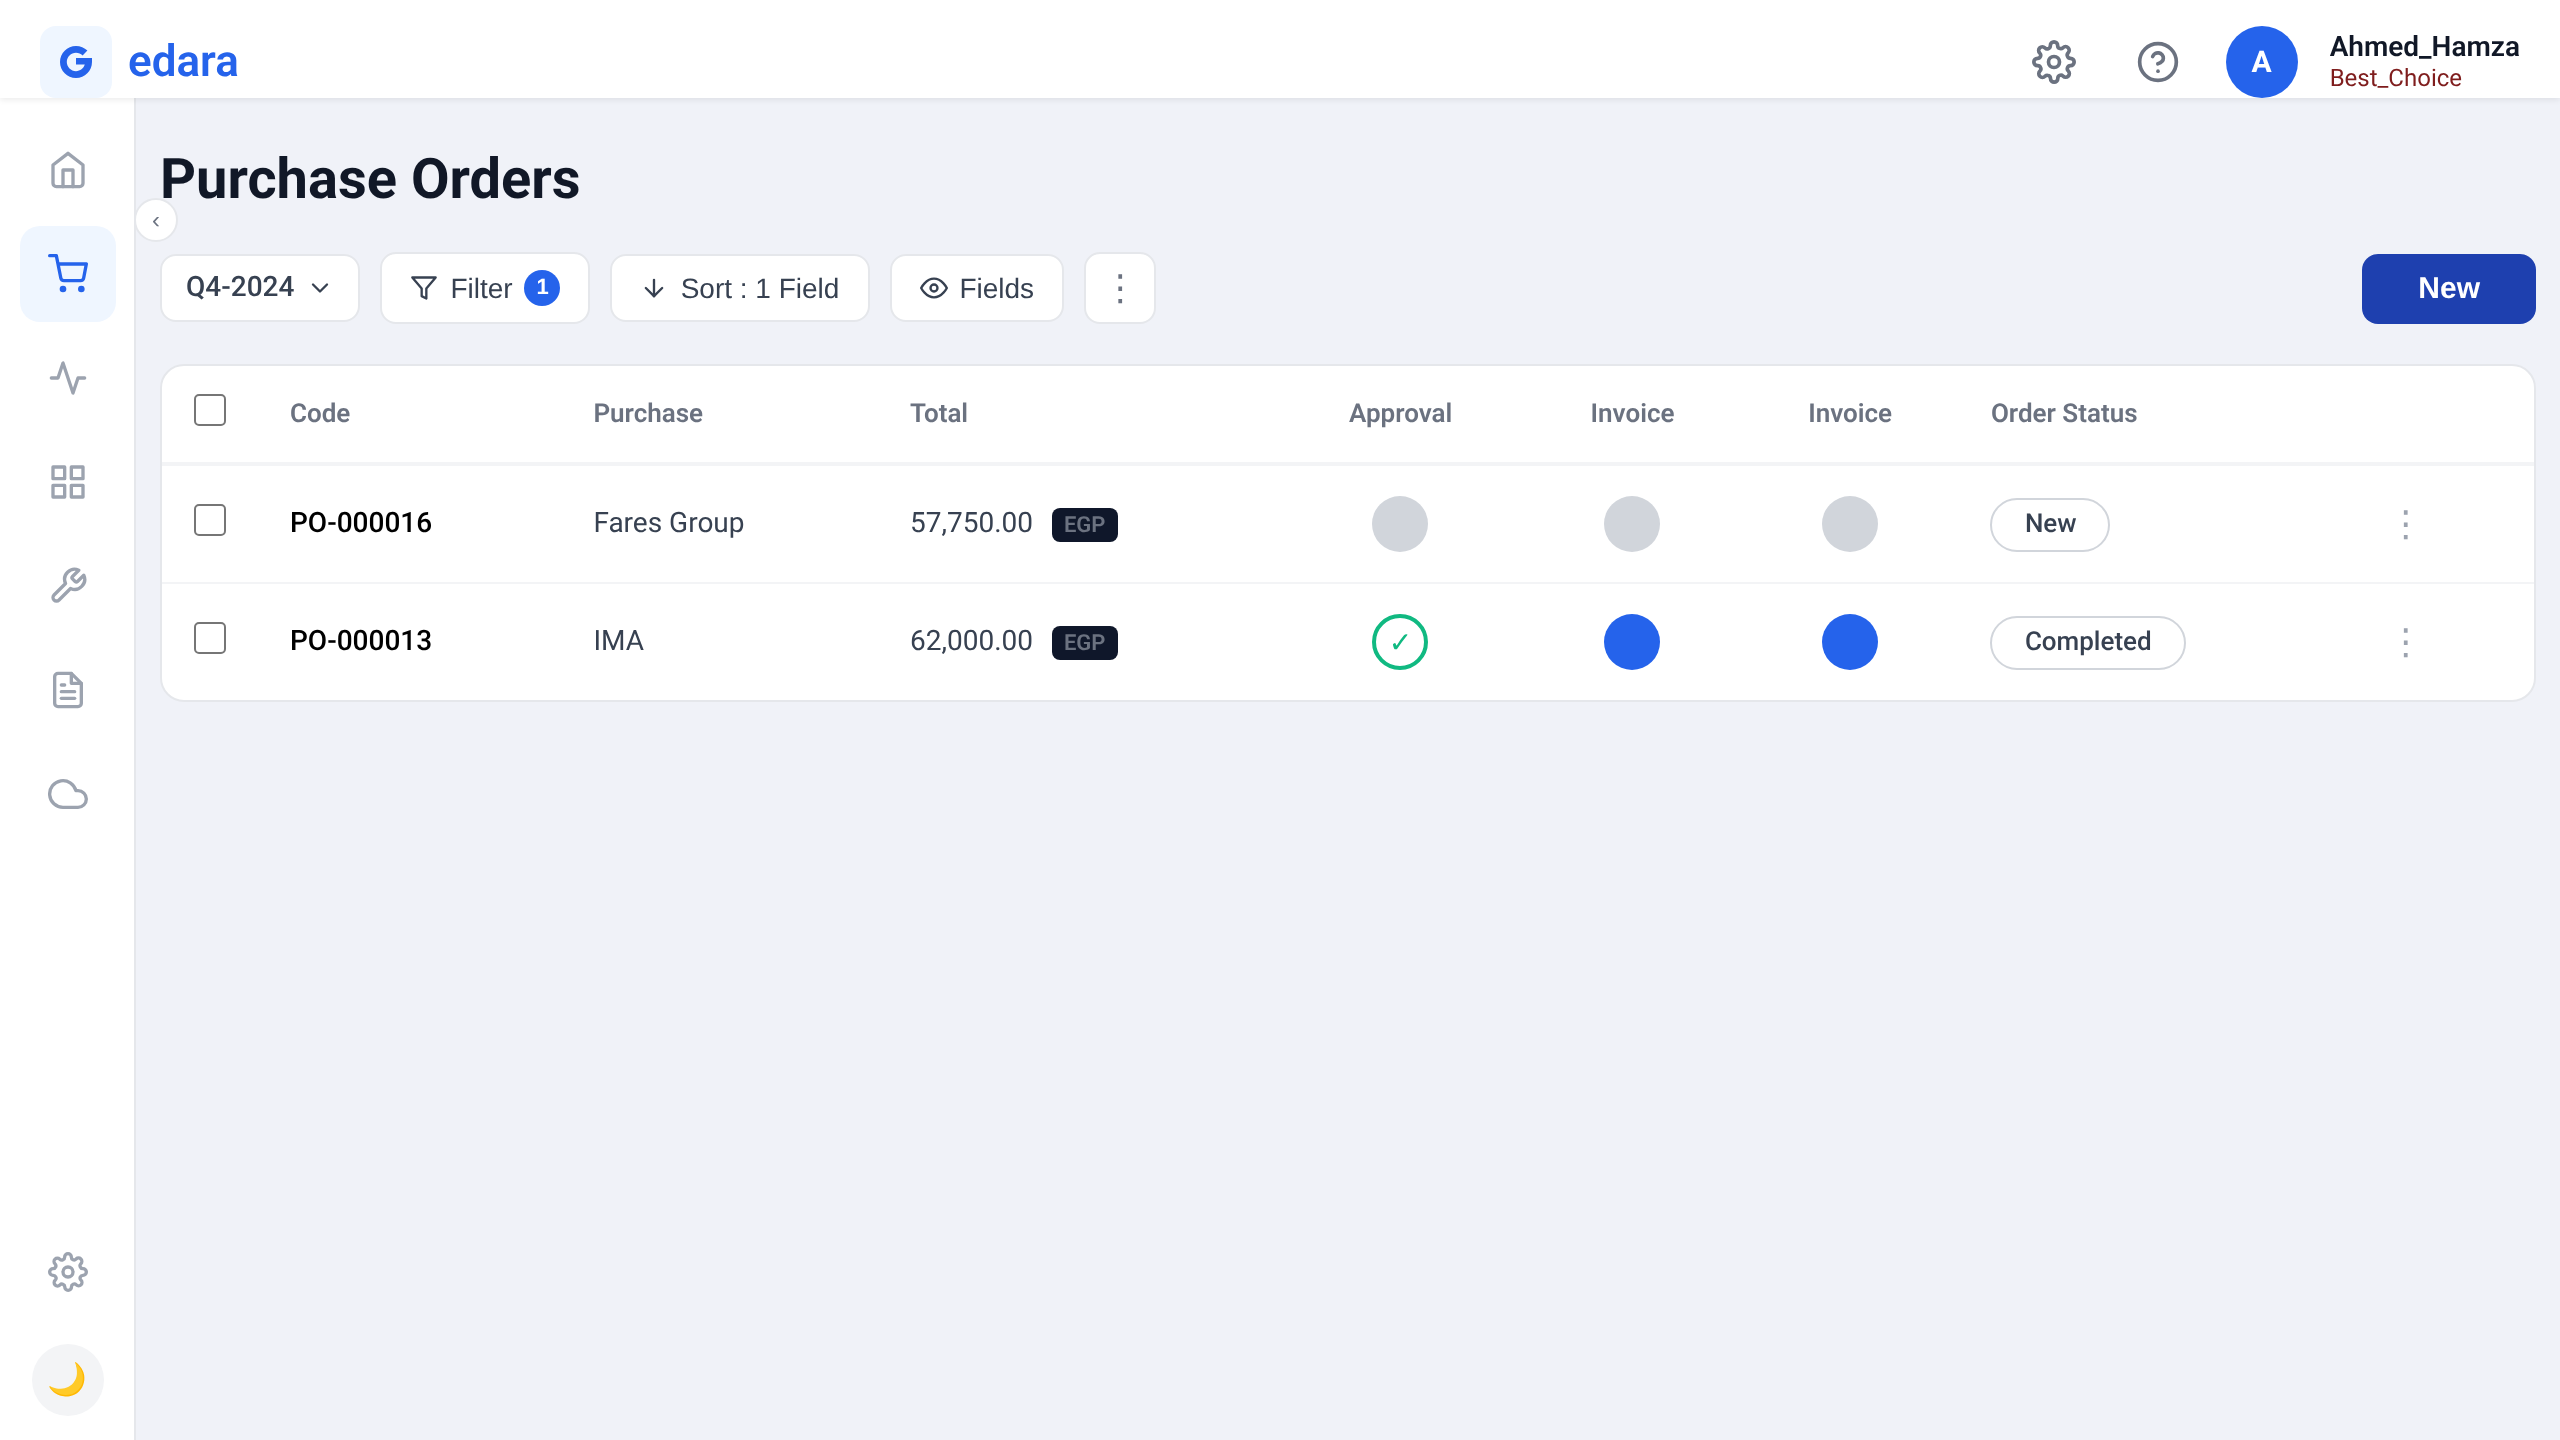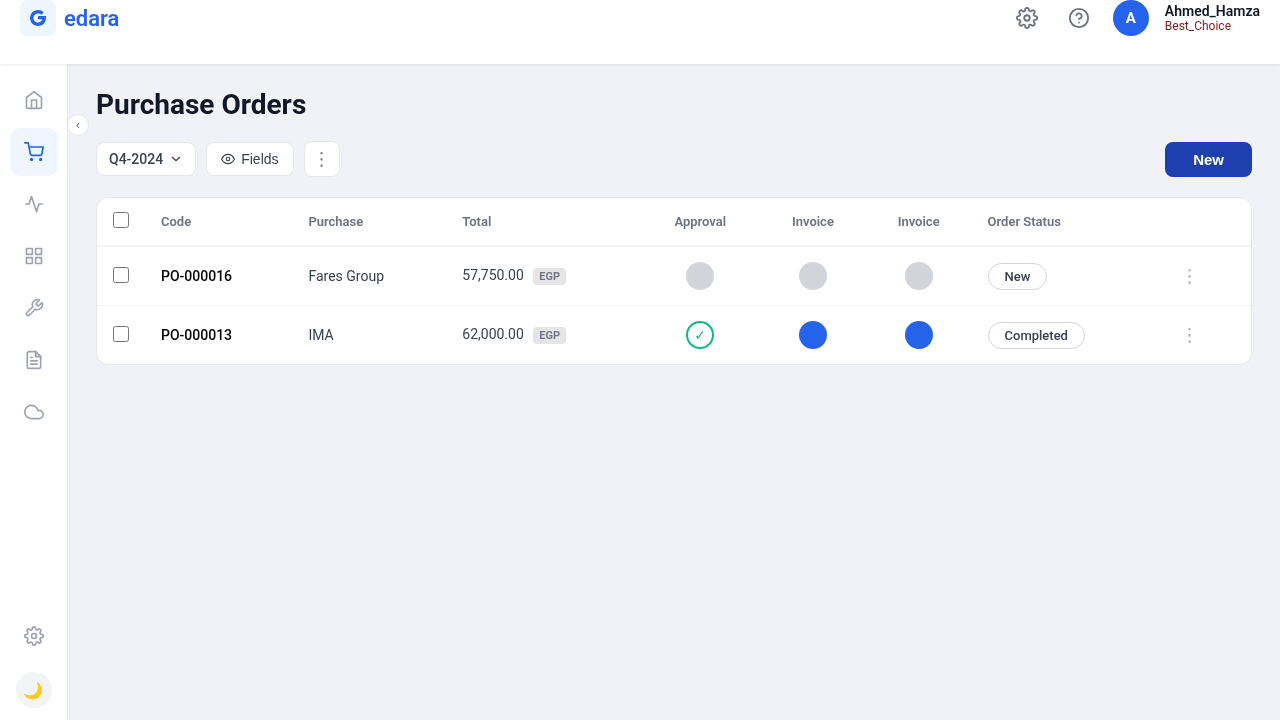--- a/index.html
+++ b/index.html
@@ -9,23 +9,23 @@
       width: 1280px;
       height: 720px;
       overflow: hidden;
       display: flex;
       flex-direction: column;
     }
 
     
     .header {
       background: #fff;
-      height: 64px;
-      display: flex;
-      align-items: flex-start;
+      height: 49px;
+      display: flex;
+      align-items: flex-end;
       justify-content: space-between;
       padding: 0 20px;
       box-shadow: 0 1px 3px rgba(0,0,0,0.08);
       z-index: 10;
     }
     .header-left {
       display: flex;
       align-items: center;
       gap: 8px;
     }
@@ -136,21 +136,21 @@
       align-items: center;
       justify-content: center;
       cursor: pointer;
       font-size: 12px;
       color: #6b7280;
       z-index: 5;
     }
 
     .content-area {
       flex: 1;
-      padding: 24px 28px;
+      padding: 24px 12px;
       overflow: auto;
       border-radius: 12px;
     }
 
     .page-title {
       font-size: 28px;
       font-weight: 700;
       color: #111827;
       margin-bottom: 20px;
     }
@@ -270,21 +270,21 @@
 
     .po-link {
       color: #000000;
       font-weight: 500;
       text-decoration: none;
       cursor: pointer;
     }
 
     .egp-badge {
       display: inline-block;
-      background: #e5e5e5;
+      background: #0f172a;
       color: #6b7280;
       font-size: 11px;
       font-weight: 600;
       padding: 2px 6px;
       border-radius: 4px;
       margin-left: 6px;
     }
 
     .status-dot {
       width: 28px;
@@ -454,21 +454,35 @@
       <h1 class="page-title">Purchase Orders</h1>
 
       <div class="toolbar">
         <div class="quarter-select">
           <span>Q4-2024</span>
           <svg width="14" height="14" viewBox="0 0 24 24" fill="none" stroke="currentColor" stroke-width="2" stroke-linecap="round" stroke-linejoin="round">
             <polyline points="6 9 12 15 18 9"></polyline>
           </svg>
         </div>
 
-
+        <button class="toolbar-btn">
+          <svg width="14" height="14" viewBox="0 0 24 24" fill="none" stroke="currentColor" stroke-width="2" stroke-linecap="round" stroke-linejoin="round">
+            <polygon points="22 3 2 3 10 12.46 10 19 14 21 14 12.46 22 3"></polygon>
+          </svg>
+          <span>Filter</span>
+          <span class="badge">1</span>
+        </button>
+
+        <button class="toolbar-btn">
+          <svg width="14" height="14" viewBox="0 0 24 24" fill="none" stroke="currentColor" stroke-width="2" stroke-linecap="round" stroke-linejoin="round">
+            <line x1="12" y1="5" x2="12" y2="19"></line>
+            <polyline points="19 12 12 19 5 12"></polyline>
+          </svg>
+          <span>Sort : 1 Field</span>
+        </button>
 
         <button class="toolbar-btn">
           <svg width="14" height="14" viewBox="0 0 24 24" fill="none" stroke="currentColor" stroke-width="2" stroke-linecap="round" stroke-linejoin="round">
             <path d="M1 12s4-8 11-8 11 8 11 8-4 8-11 8-11-8-11-8z"></path>
             <circle cx="12" cy="12" r="3"></circle>
           </svg>
           <span>Fields</span>
         </button>
 
         <button class="more-btn">⋮</button>

